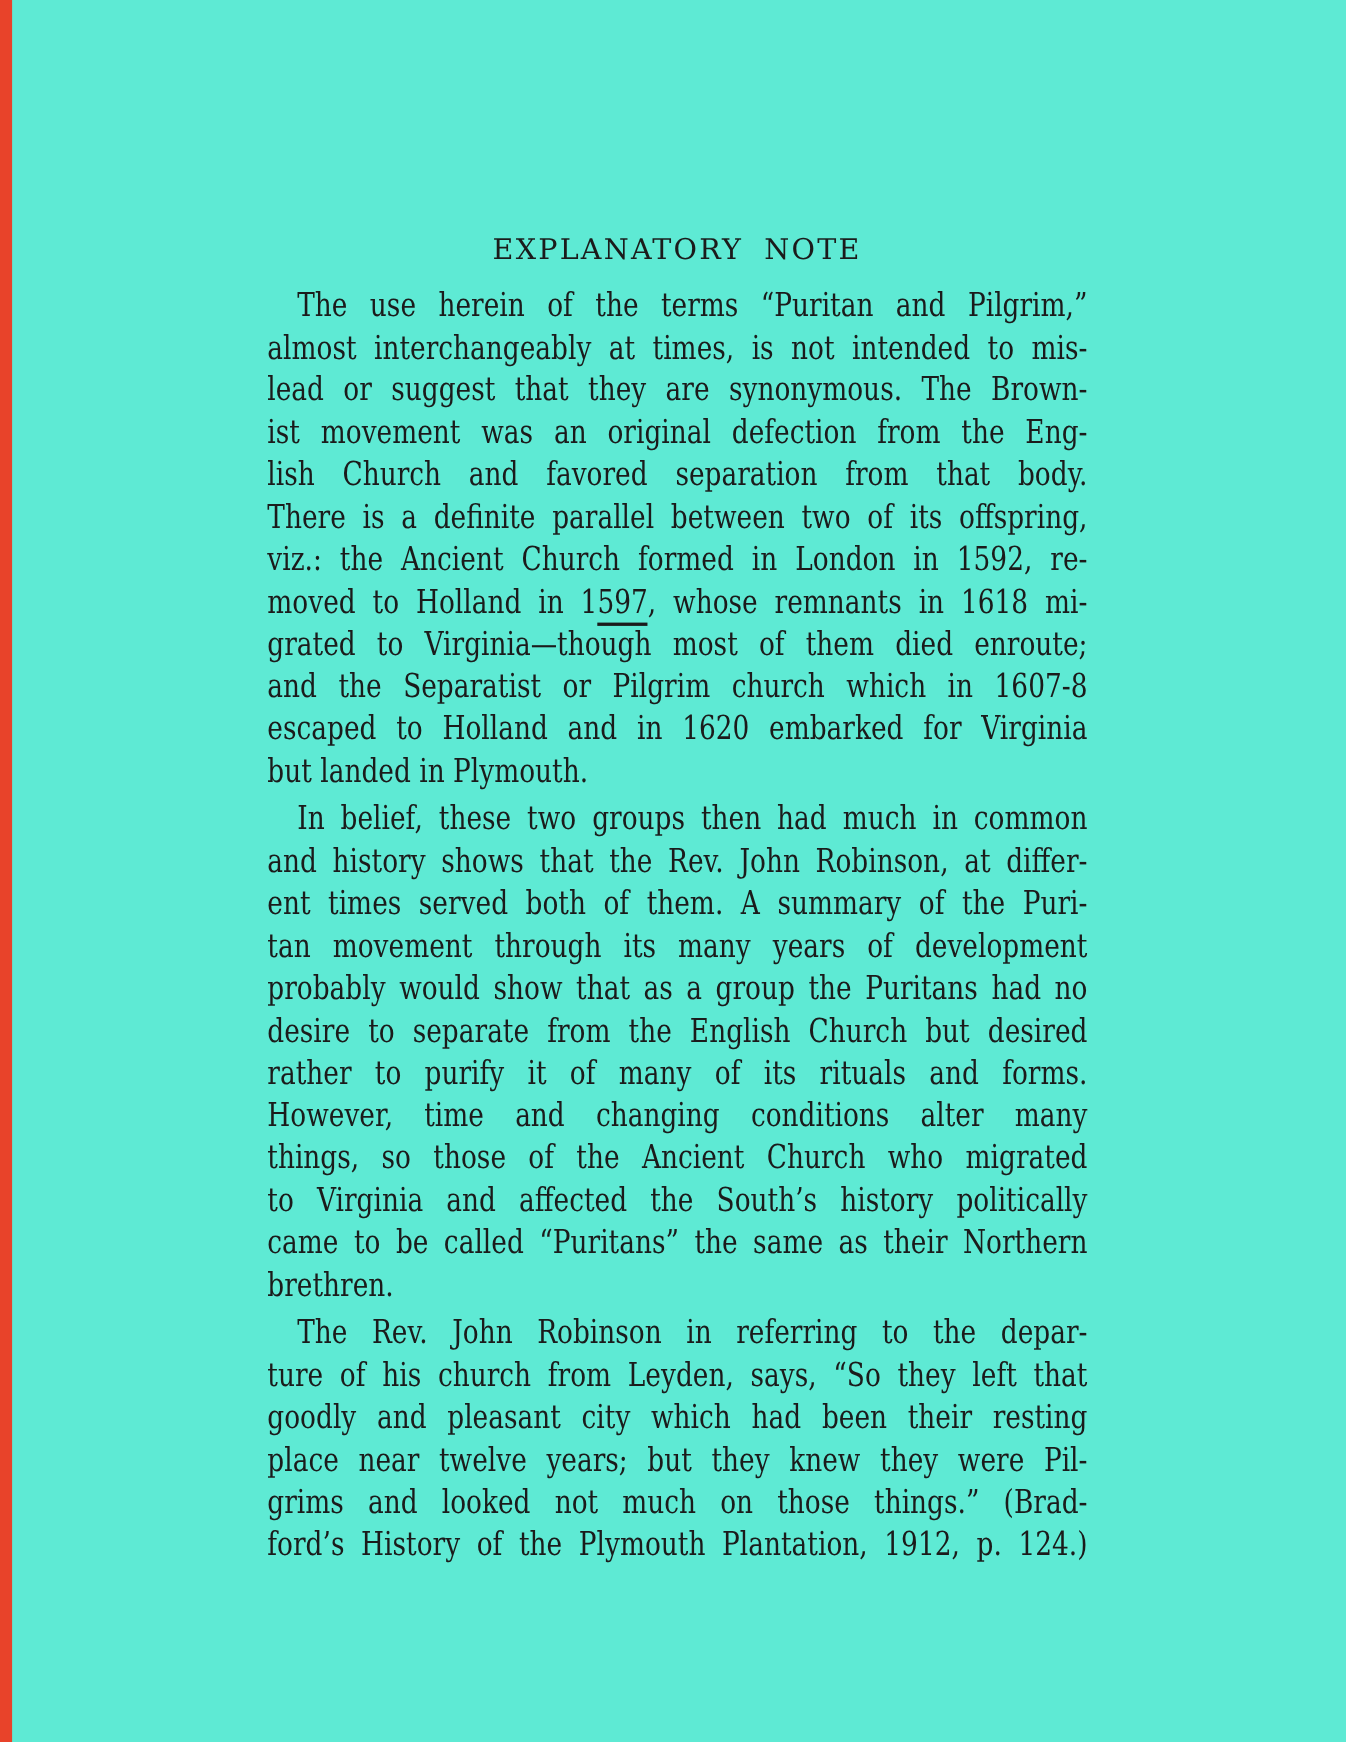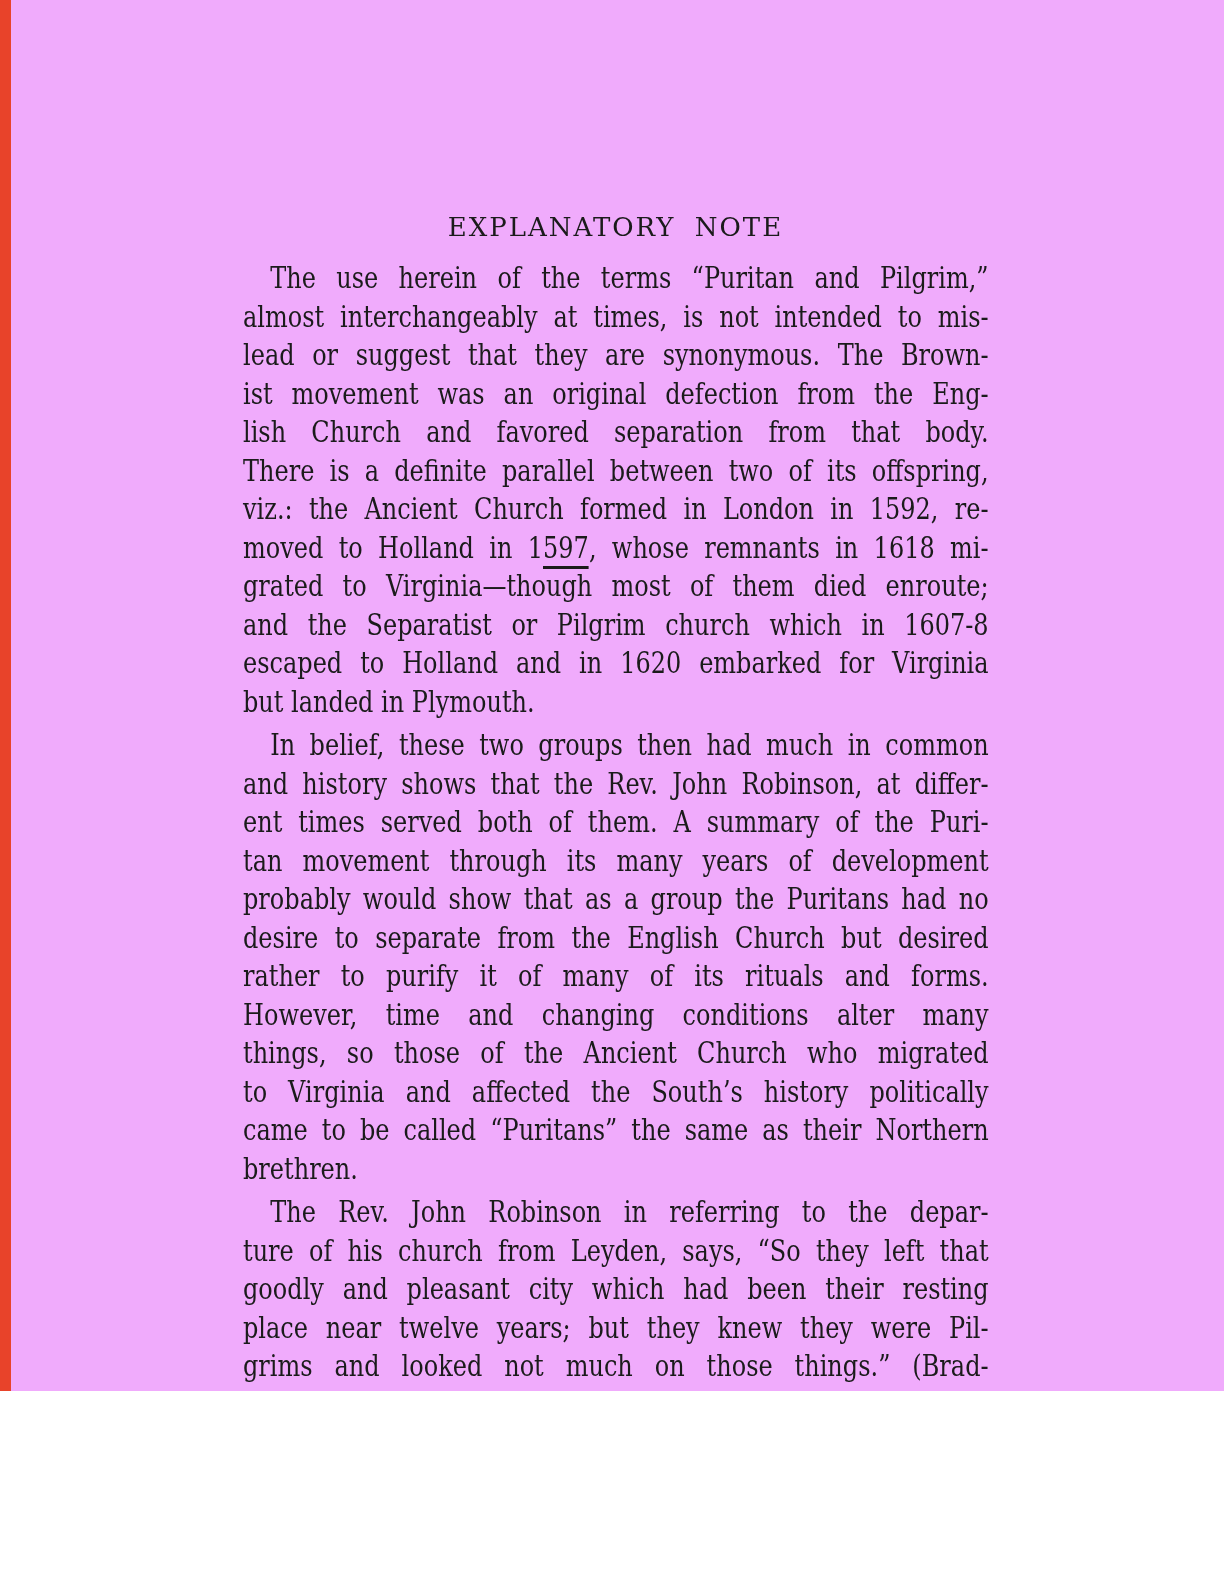--- a/index.html
+++ b/index.html
@@ -3,22 +3,22 @@
 <meta charset="utf-8">
 <style>
   html, body {
     margin: 0;
     padding: 0;
     background: #ffffff;
   }
   .page {
     position: relative;
     width: 1224px;
-    height: 1391px;
-    background: #f0abfc;
+    height: 1584px;
+    background: #5eead4;
     overflow: hidden;
     font-family: "DejaVu Serif", serif;
   }
   .edge-bar {
     position: absolute;
     left: 0;
     top: 0;
     width: 11px;
     height: 100%;
     background: #e8432a;

